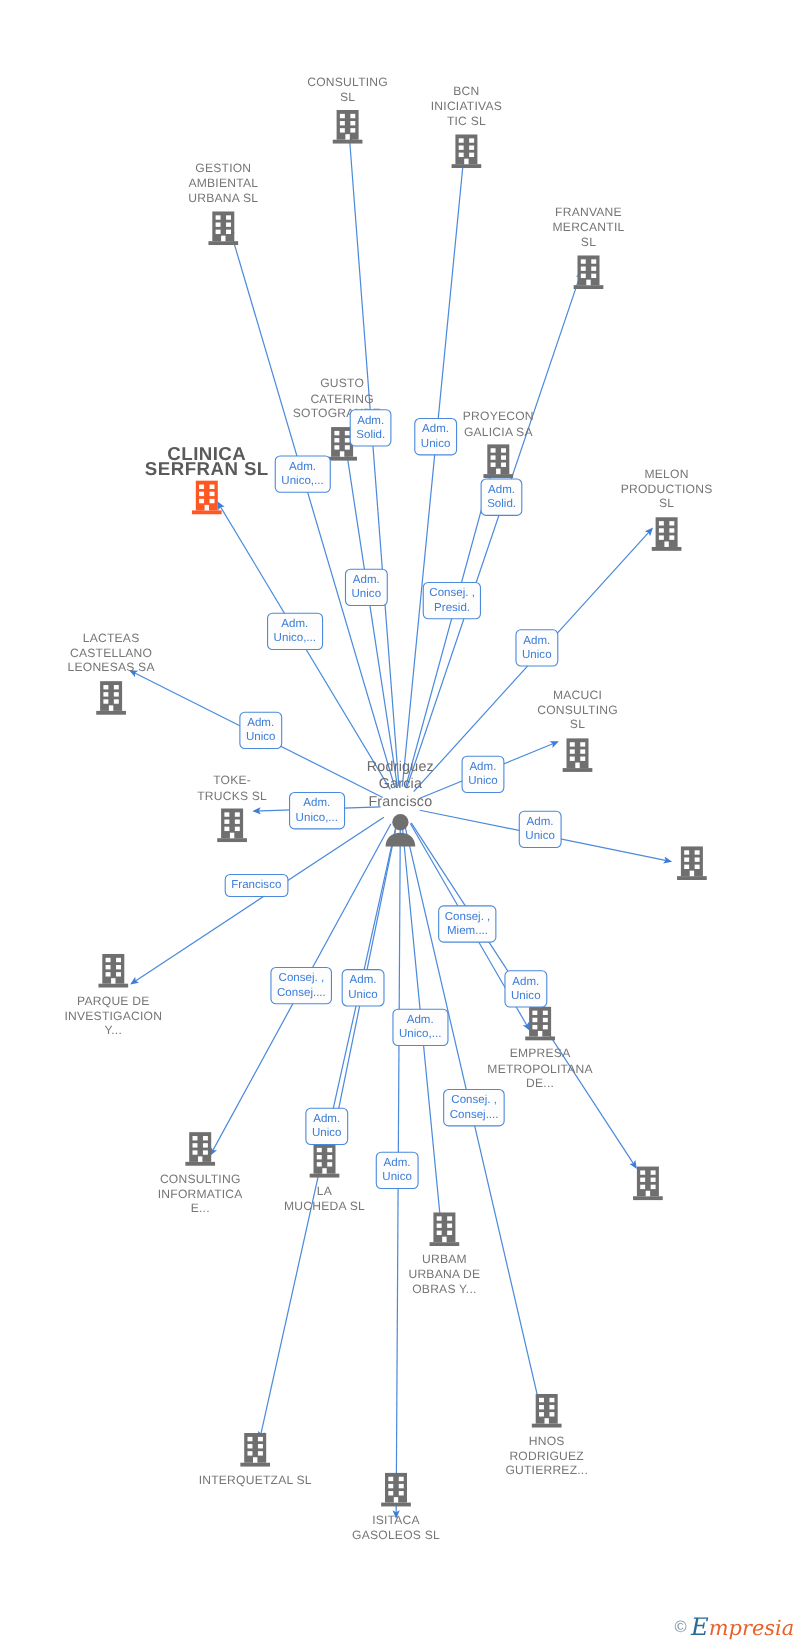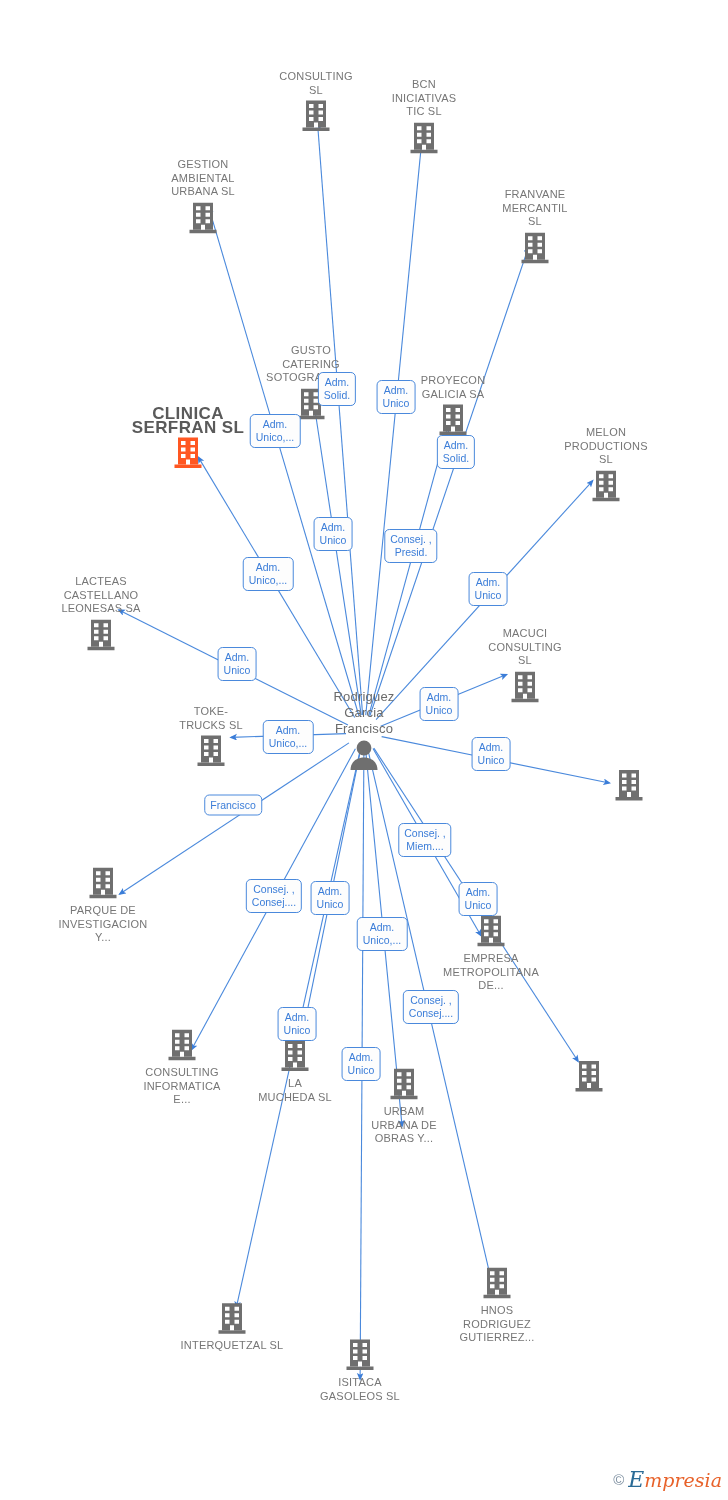--- a/index.html
+++ b/index.html
@@ -99,21 +99,21 @@
             <rect x="1.5" y="29" width="27" height="3.5" fill="#6f6f6f"></rect>
             <rect x="8" y="5.5" width="4.5" height="4" fill="#fff"></rect>
             <rect x="17.5" y="5.5" width="4.5" height="4" fill="#fff"></rect>
             <rect x="8" y="12" width="4.5" height="4" fill="#fff"></rect>
             <rect x="17.5" y="12" width="4.5" height="4" fill="#fff"></rect>
             <rect x="8" y="18.5" width="4.5" height="4" fill="#fff"></rect>
             <rect x="17.5" y="18.5" width="4.5" height="4" fill="#fff"></rect>
             <rect x="13" y="24" width="4" height="5" fill="#fff"></rect>
           </svg></span>
       </div>
-      <div class="node company label-above" style="left: 203px; top: 188px; margin-top: 10px;">
+      <div class="node company label-above" style="left: 203px; top: 188px;">
         <span class="nlabel">GESTION
 AMBIENTAL
 URBANA SL</span>
         <span class="glyph"><svg width="30" height="34" viewBox="0 0 30 34" aria-hidden="true">
             <rect x="5" y="2" width="20" height="27" fill="#6f6f6f"></rect>
             <rect x="1.5" y="29" width="27" height="3.5" fill="#6f6f6f"></rect>
             <rect x="8" y="5.5" width="4.5" height="4" fill="#fff"></rect>
             <rect x="17.5" y="5.5" width="4.5" height="4" fill="#fff"></rect>
             <rect x="8" y="12" width="4.5" height="4" fill="#fff"></rect>
             <rect x="17.5" y="12" width="4.5" height="4" fill="#fff"></rect>
@@ -329,21 +329,21 @@
             <rect x="1.5" y="29" width="27" height="3.5" fill="#6f6f6f"></rect>
             <rect x="8" y="5.5" width="4.5" height="4" fill="#fff"></rect>
             <rect x="17.5" y="5.5" width="4.5" height="4" fill="#fff"></rect>
             <rect x="8" y="12" width="4.5" height="4" fill="#fff"></rect>
             <rect x="17.5" y="12" width="4.5" height="4" fill="#fff"></rect>
             <rect x="8" y="18.5" width="4.5" height="4" fill="#fff"></rect>
             <rect x="17.5" y="18.5" width="4.5" height="4" fill="#fff"></rect>
             <rect x="13" y="24" width="4" height="5" fill="#fff"></rect>
           </svg></span>
       </div>
-      <div class="node company label-below" style="left: 404px; top: 1106px;">
+      <div class="node company label-below" style="left: 404px; top: 1140px;">
         <span class="glyph"><svg width="30" height="34" viewBox="0 0 30 34" aria-hidden="true">
             <rect x="5" y="2" width="20" height="27" fill="#6f6f6f"></rect>
             <rect x="1.5" y="29" width="27" height="3.5" fill="#6f6f6f"></rect>
             <rect x="8" y="5.5" width="4.5" height="4" fill="#fff"></rect>
             <rect x="17.5" y="5.5" width="4.5" height="4" fill="#fff"></rect>
             <rect x="8" y="12" width="4.5" height="4" fill="#fff"></rect>
             <rect x="17.5" y="12" width="4.5" height="4" fill="#fff"></rect>
             <rect x="8" y="18.5" width="4.5" height="4" fill="#fff"></rect>
             <rect x="17.5" y="18.5" width="4.5" height="4" fill="#fff"></rect>
             <rect x="13" y="24" width="4" height="5" fill="#fff"></rect>

